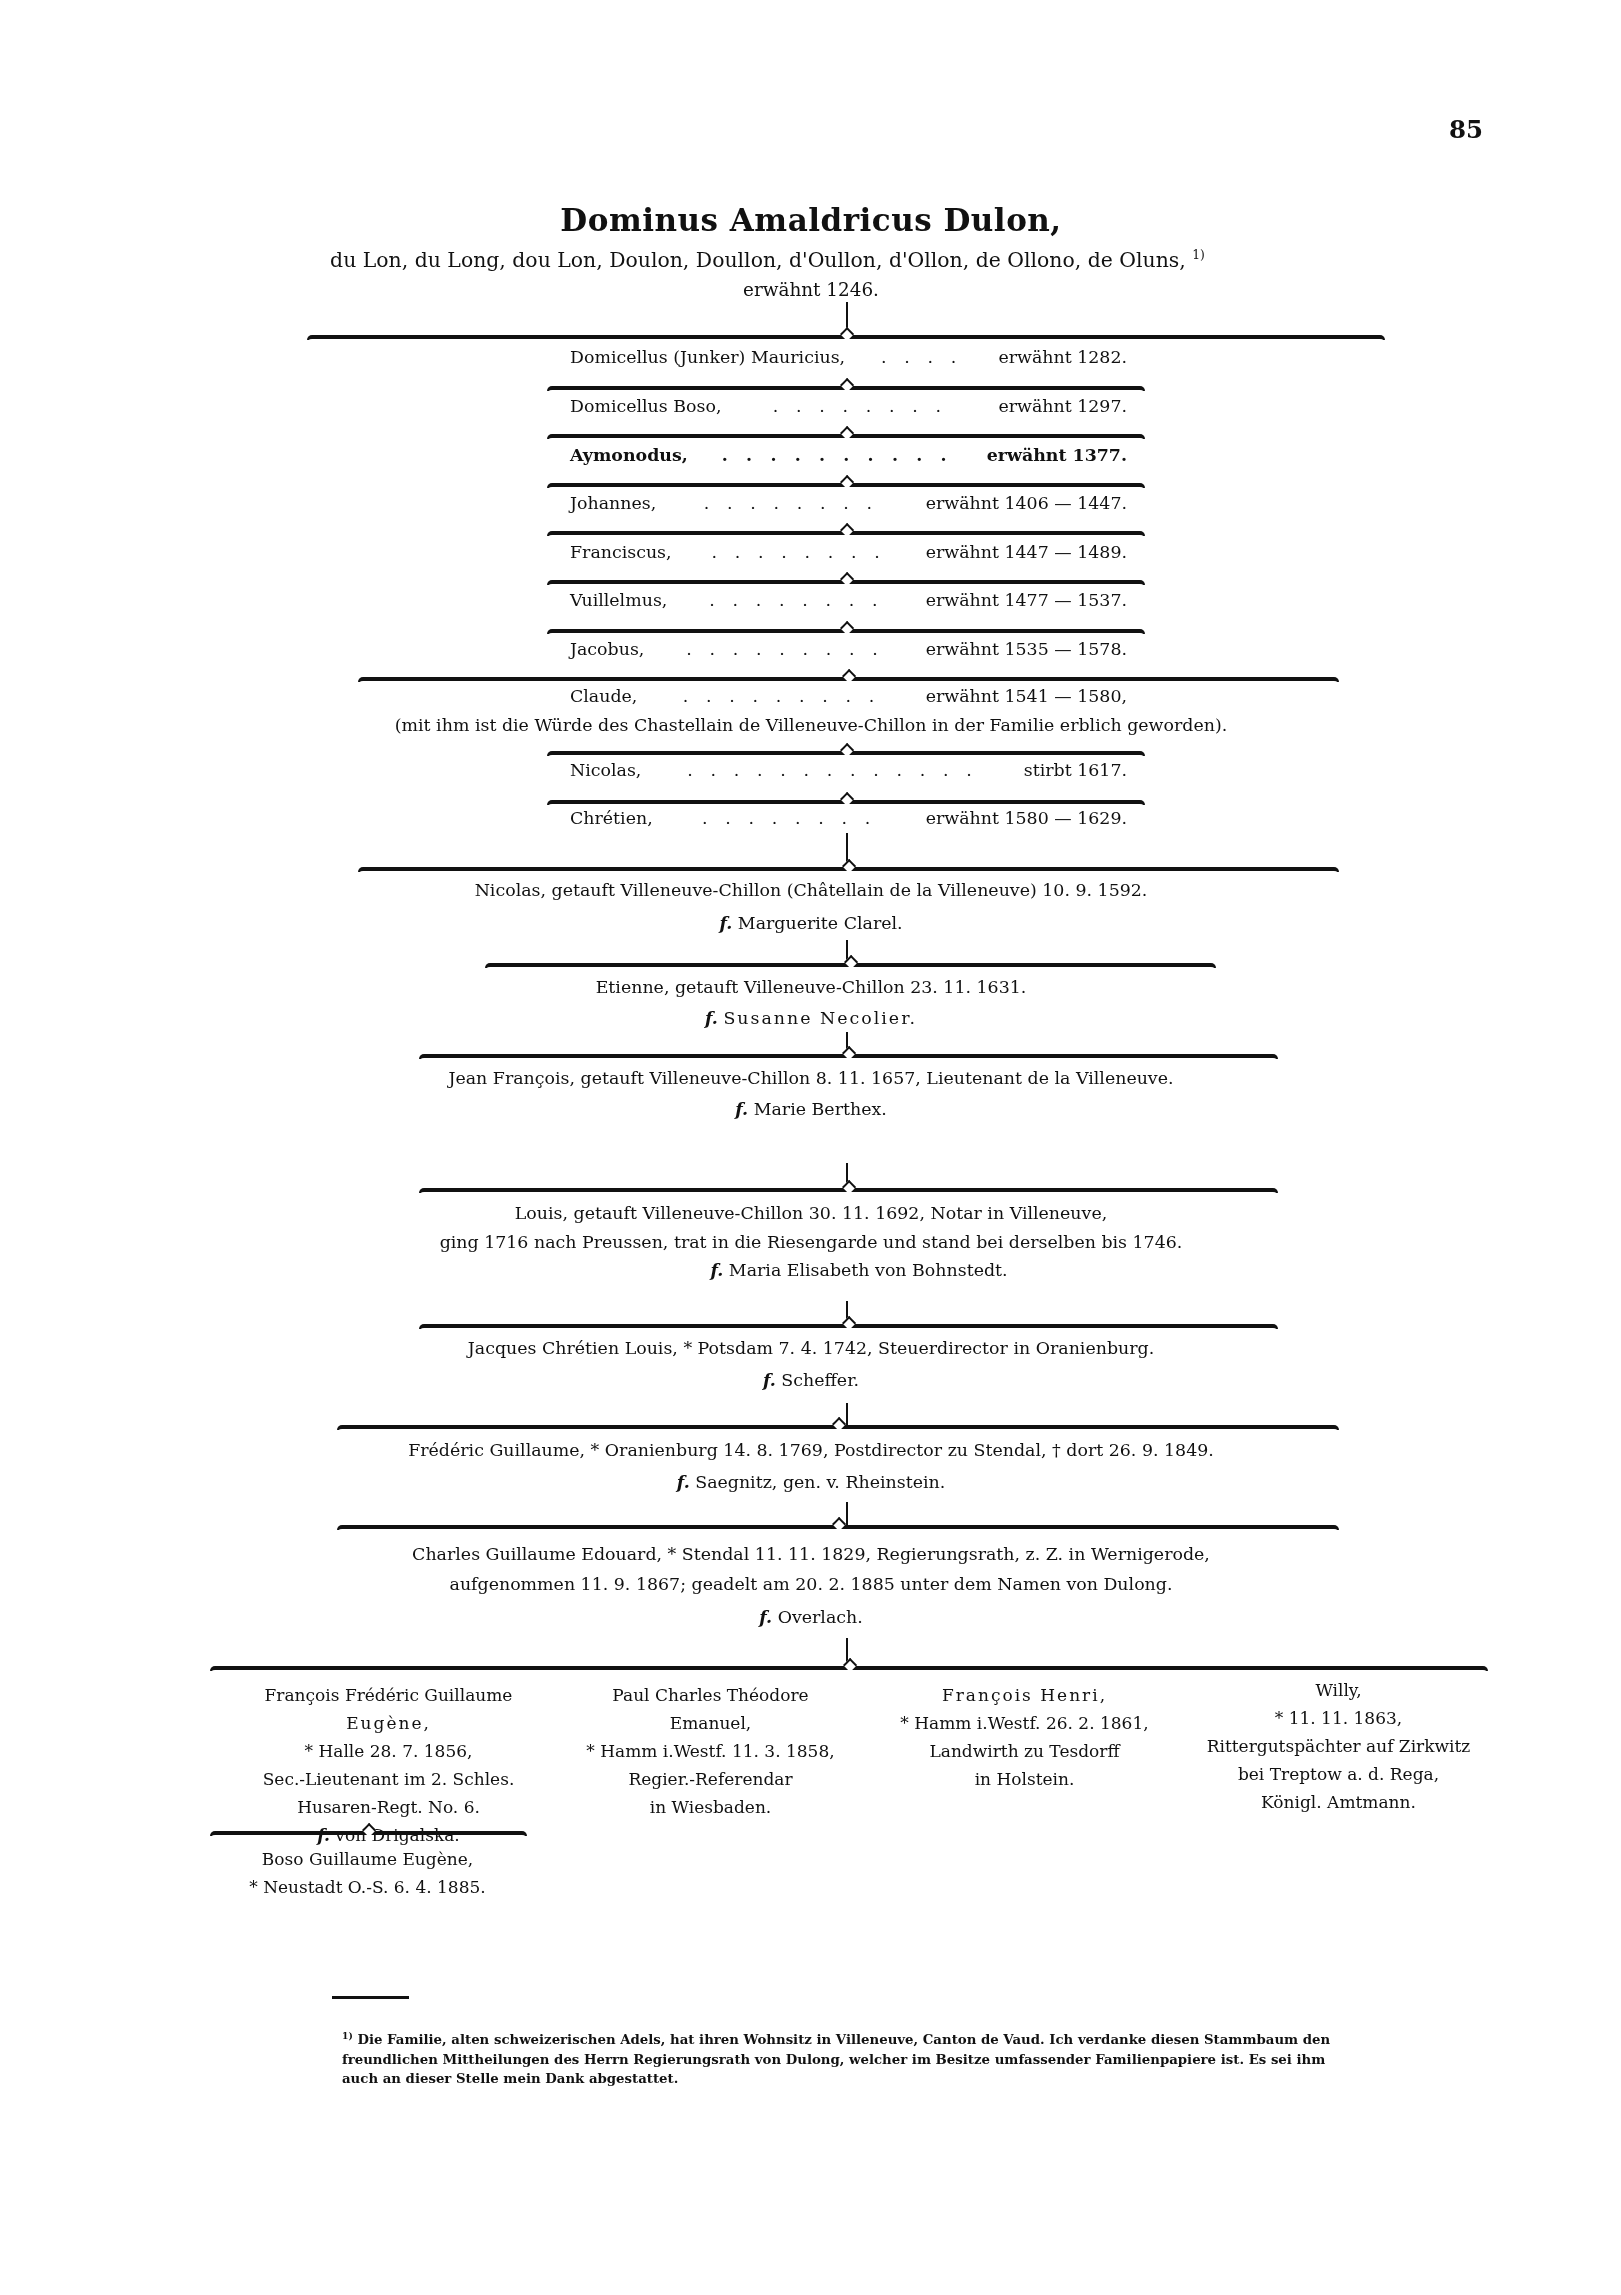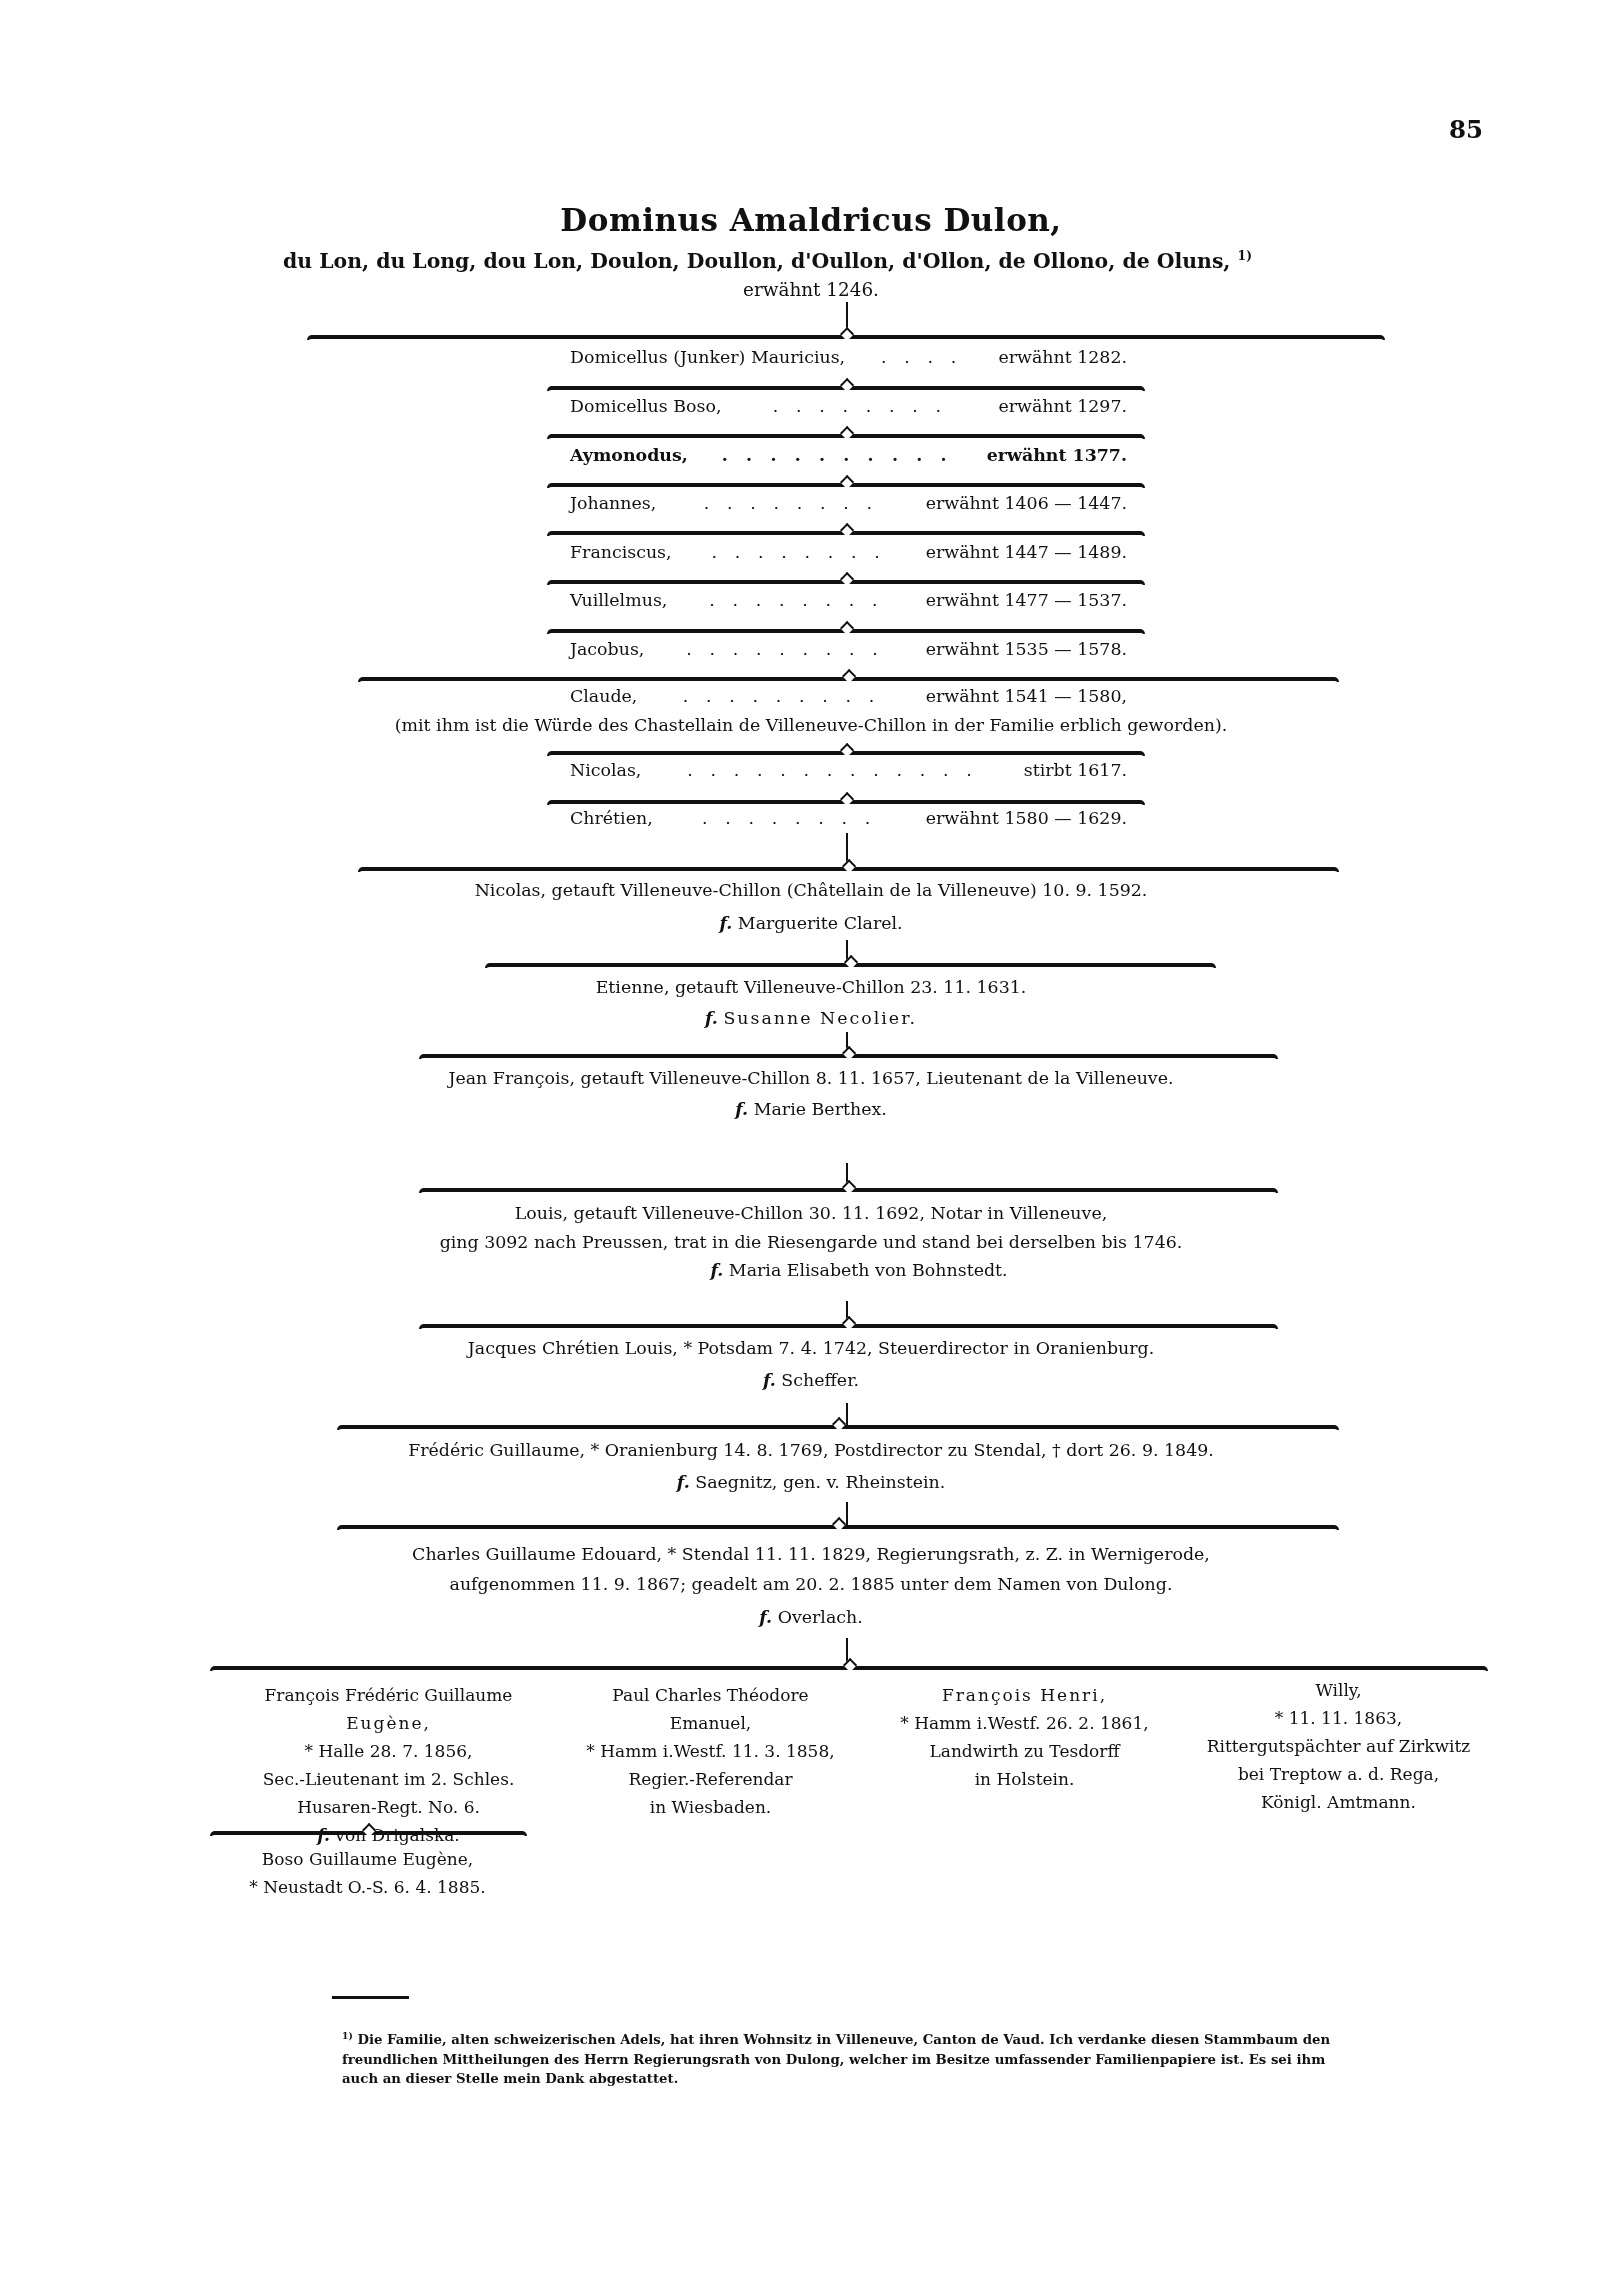--- a/index.html
+++ b/index.html
@@ -4,21 +4,21 @@
 <style>
   html, body { margin: 0; padding: 0; }
   body {
     width: 1622px; height: 2295px; background: #ffffff; position: relative; overflow: hidden;
     font-family: "DejaVu Serif", "Liberation Serif", serif; color: #111;
   }
   .abs { position: absolute; }
   .center { text-align: center; white-space: nowrap; }
   .pagenum { left: 1449px; top: 115px; font-size: 24.5px; font-weight: bold; }
   .title { left: 0; width: 1622px; top: 202px; font-size: 31px; font-weight: bold; letter-spacing: 0.5px; }
-  .variants { left: 0; width: 1535px; top: 248px; font-size: 20.4px; font-weight: bold; }
+  .variants { left: 0; width: 1535px; top: 248px; font-size: 20.4px; font-weight: normal; }
   .mention { left: 0; width: 1622px; top: 279px; font-size: 18.4px; }
   .stem { width: 2px; background: #111; }
   .brace { height: 5.1px; border-top: 4.6px solid #111; border-left: 2px solid #111; border-right: 2px solid #111; border-radius: 7.2px 7.2px 0 0; box-sizing: border-box; }
   .brace::after { content: ""; position: absolute; left: 50%; top: -10.2px; width: 8.2px; height: 8.2px; margin-left: -4.1px; border-left: 2px solid #111; border-top: 2px solid #111; transform: rotate(45deg); background: #fff; }
   .row { left: 570px; width: 557px; font-size: 17.4px; display: flex; justify-content: space-between; white-space: nowrap; }
   .row .dots { flex: 1; text-align: center; letter-spacing: 6.1px; overflow: hidden; }
   .line { left: 0; width: 1622px; font-size: 17.4px; text-align: center; white-space: nowrap; }
   .spaced { letter-spacing: 2px; }
   .wife-f { font-style: italic; font-weight: bold; }
   .child { width: 327px; font-size: 17px; text-align: center; line-height: 28px; }
@@ -110,21 +110,21 @@
 <div class="abs line" style="top:1008px;"><span class="wife-f">f.</span> <span class="spaced">Susanne Necolier.</span></div>
 <div class="abs stem" style="left:846px;top:1032px;height:23px;"></div>
 <div class="abs brace" style="left:419px;top:1054px;width:859px;"></div>
 
 <div class="abs line" style="top:1068px;">Jean François, getauft Villeneuve-Chillon 8. 11. 1657, Lieutenant de la Villeneuve.</div>
 <div class="abs line" style="top:1099px;"><span class="wife-f">f.</span> <span>Marie Berthex.</span></div>
 <div class="abs stem" style="left:846px;top:1163px;height:28px;"></div>
 <div class="abs brace" style="left:419px;top:1188px;width:859px;"></div>
 
 <div class="abs line" style="top:1203px;">Louis, getauft Villeneuve-Chillon 30. 11. 1692, Notar in Villeneuve,</div>
-<div class="abs line" style="top:1232px;">ging 3092 nach Preussen, trat in die Riesengarde und stand bei derselben bis 1746.</div>
+<div class="abs line" style="top:1232px;">ging 1716 nach Preussen, trat in die Riesengarde und stand bei derselben bis 1746.</div>
 <div class="abs line" style="top:1260px;padding-left:48px;"><span class="wife-f">f.</span> <span>Maria Elisabeth von Bohnstedt.</span></div>
 <div class="abs stem" style="left:846px;top:1301px;height:25.6px;"></div>
 <div class="abs brace" style="left:419px;top:1324px;width:859px;"></div>
 
 <div class="abs line" style="top:1338px;">Jacques Chrétien Louis, * Potsdam 7. 4. 1742, Steuerdirector in Oranienburg.</div>
 <div class="abs line" style="top:1370px;"><span class="wife-f">f.</span> <span>Scheffer.</span></div>
 <div class="abs stem" style="left:846px;top:1403px;height:23px;"></div>
 <div class="abs brace" style="left:337px;top:1425px;width:1002px;"></div>
 
 <div class="abs line" style="top:1440px;">Frédéric Guillaume, * Oranienburg 14. 8. 1769, Postdirector zu Stendal, † dort 26. 9. 1849.</div>

